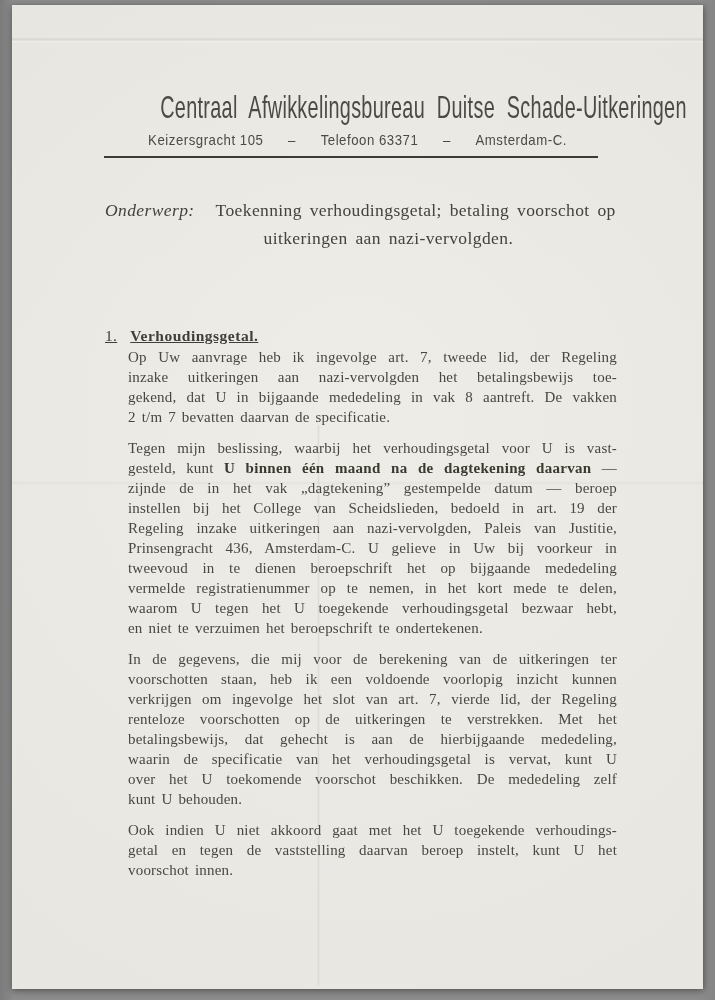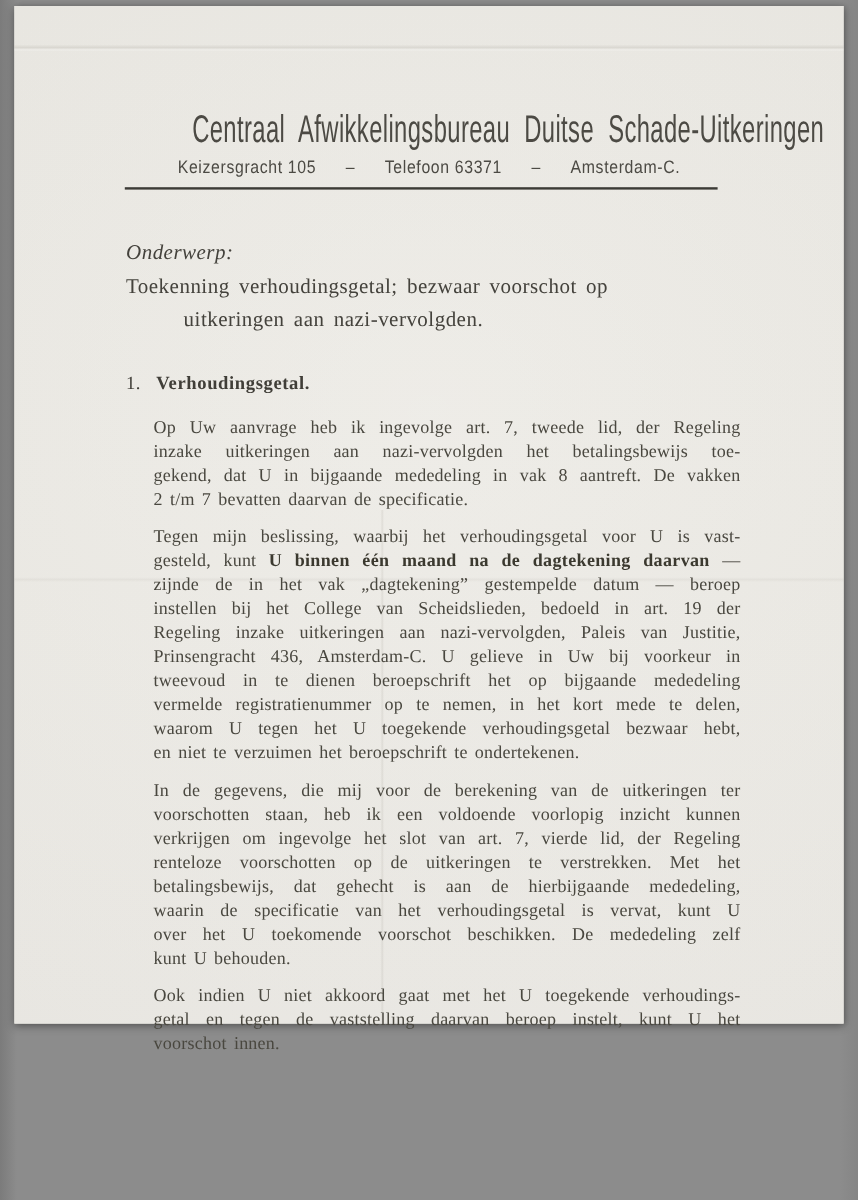--- a/index.html
+++ b/index.html
@@ -13,21 +13,21 @@
     height: 1000px;
     background: linear-gradient(90deg, #7b7b7b 0px, #8c8c8c 14px, #8c8c8c 700px, #858585 715px);
     overflow: hidden;
     font-family: "Liberation Serif", serif;
   }
   .paper {
     position: absolute;
     left: 12px;
     top: 5px;
     width: 691px;
-    height: 848px;
+    height: 984px;
     background:
       
       linear-gradient(180deg, rgba(255,255,255,0) 0%, rgba(125,120,108,0.14) 45%, rgba(255,255,255,0.25) 75%, rgba(255,255,255,0) 100%) no-repeat 0px 32px / 100% 6px,
       
       linear-gradient(180deg, rgba(255,255,255,0) 0%, rgba(125,120,108,0.07) 50%, rgba(255,255,255,0) 100%) no-repeat 0px 476px / 100% 4px,
       
       linear-gradient(90deg, rgba(255,255,255,0) 0%, rgba(125,120,108,0.12) 50%, rgba(255,255,255,0) 100%) no-repeat 305px 420px / 3px 560px,
       
       radial-gradient(130% 90% at 50% 40%, rgba(255,255,255,0.20) 0%, rgba(0,0,0,0.015) 85%),
       linear-gradient(180deg, #e9e7e1 0%, #eae8e2 55%, #ebe9e4 100%);
@@ -81,46 +81,46 @@
   }
 
   
   .subject {
     position: absolute;
     top: 191px;
     left: 93px;
     display: flex;
     column-gap: 21px;
     color: #44423c;
-    flex-direction: column;
   }
   .subject-label {
     font-style: italic;
     font-size: 17.5px;
     line-height: 28px;
     letter-spacing: 0.4px;
     white-space: nowrap;
   }
   .subject-lines {
     font-size: 17.5px;
     line-height: 28px;
     letter-spacing: 0.4px;
     word-spacing: 3px;
     white-space: nowrap;
   }
   .subject-line2 { padding-left: 48px; }
 
   
   .section-head {
     position: absolute;
-    top: 306px;
+    top: 322px;
     left: 93px;
     font-size: 15.5px;
     color: #403e38;
     letter-spacing: 0.3px;
+    text-decoration: underline;
   }
   .sec-num { margin-right: 13px; }
   .sec-title { font-weight: 700; letter-spacing: 0.5px; }
 
   
   .body-text {
     position: absolute;
     top: 342px;
     left: 116px;
     width: 489px;
@@ -155,21 +155,21 @@
       <span>Telefoon 63371</span>
       <span>–</span>
       <span>Amsterdam-C.</span>
     </div>
 
     <div class="lh-rule"></div>
 
     <div class="subject">
       <span class="subject-label">Onderwerp:</span>
       <div class="subject-lines">
-        <div class="subject-line1">Toekenning verhoudingsgetal; bezwaar voorschot op</div>
+        <div class="subject-line1">Toekenning verhoudingsgetal; betaling voorschot op</div>
         <div class="subject-line2">uitkeringen aan nazi-vervolgden.</div>
       </div>
     </div>
 
     <div class="section-head">
       <span class="sec-num">1.</span><span class="sec-title">Verhoudingsgetal.</span>
     </div>
 
     <div class="body-text" id="paragraphs">
         <div class="para">

